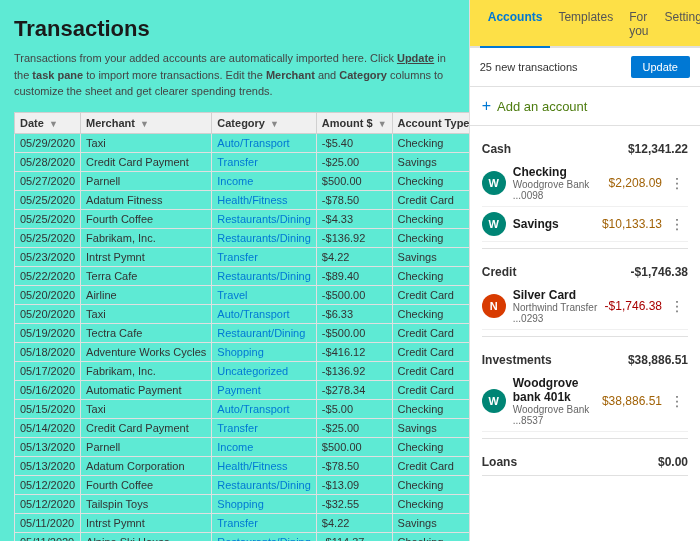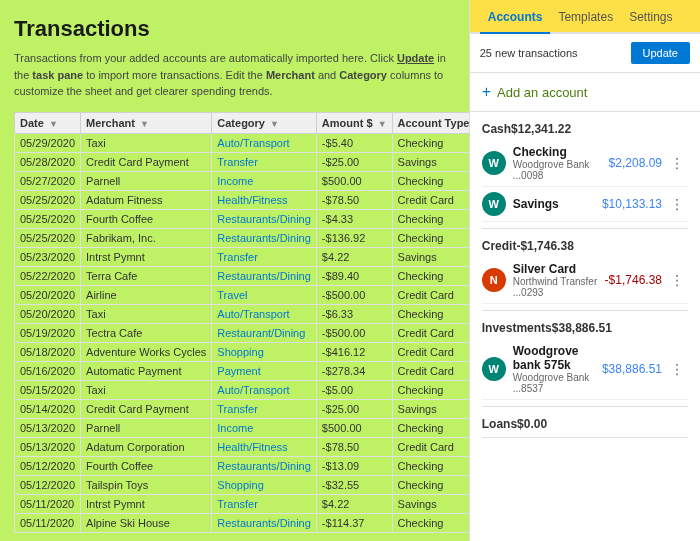--- a/index.html
+++ b/index.html
@@ -1,21 +1,21 @@
 <!DOCTYPE html>
 <html><head>
   <meta charset="utf-8">
   <style>
     * { box-sizing: border-box; margin: 0; padding: 0; }
     body { font-family: 'Segoe UI', Arial, sans-serif; font-size: 12px; background: #f3f3f3; display: flex; height: 541px; overflow: hidden; }
 
     
     .left-panel {
       width: 498px;
-      background: #bef264;
+      background: #5eead4;
       padding: 16px 14px;
       overflow-y: auto;
       border-right: 1px solid #ddd;
     }
     .page-title {
       font-size: 22px;
       font-weight: 600;
       color: #1a1a1a;
       margin-bottom: 8px;
     }
@@ -135,23 +135,24 @@
 
     
     .accounts-content {
       padding: 0 12px;
       flex: 1;
     }
     .account-section-title {
       font-size: 12px;
       font-weight: 700;
       color: #333;
-      margin-top: 10px;
+      margin-top: 16px;
       margin-bottom: 4px;
       display: flex;
+      justify-content: space-between;
     }
     .account-section-total {
       font-size: 12px;
       font-weight: 700;
       color: #333;
     }
     .account-item {
       display: flex;
       align-items: center;
       padding: 5px 0;
@@ -181,21 +182,21 @@
       font-weight: 600;
       color: #1a1a1a;
     }
     .account-sub {
       font-size: 10px;
       color: #666;
     }
     .account-amount {
       font-size: 12px;
       font-weight: 500;
-      color: #3b82f6;
+      color: #a16207;
       margin-right: 4px;
     }
     .account-amount.negative { color: #A80000; }
     .more-icon {
       color: #666;
       font-size: 14px;
       cursor: pointer;
       padding: 2px 4px;
     }
 
@@ -299,20 +300,27 @@
     <td>Credit Card</td>
   </tr>
         <tr>
     <td>05/18/2020</td>
     <td>Adventure Works Cycles</td>
     <td><a class="category-link" href="#">Shopping</a></td>
     <td class="amount-negative">-$416.12</td>
     <td>Credit Card</td>
   </tr>
         <tr>
+    <td>05/17/2020</td>
+    <td>Fabrikam, Inc.</td>
+    <td><a class="category-link" href="#">Uncategorized</a></td>
+    <td class="amount-negative">-$136.92</td>
+    <td>Credit Card</td>
+  </tr>
+        <tr>
     <td>05/16/2020</td>
     <td>Automatic Payment</td>
     <td><a class="category-link" href="#">Payment</a></td>
     <td class="amount-negative">-$278.34</td>
     <td>Credit Card</td>
   </tr>
         <tr>
     <td>05/15/2020</td>
     <td>Taxi</td>
     <td><a class="category-link" href="#">Auto/Transport</a></td>
@@ -370,20 +378,21 @@
   </tr>
       </tbody>
   </table>
 </div>
 
 <div class="right-panel">
 
   <div class="tabs">
     <div class="tab active">Accounts</div>
     <div class="tab">Templates</div>
+    <div class="tab">For you</div>
     <div class="tab">Settings</div>
   </div>
 
   <div class="notification-bar">
     <span class="notification-text">25 new transactions</span>
     <button class="update-btn">Update</button>
   </div>
 
   <div class="add-account-row">
     <span class="add-icon">+</span>
@@ -432,21 +441,21 @@
         <hr class="divider">
       </div>
       <div>
         <div class="account-section-title">
           <span>Investments</span>
           <span class="account-section-total">$38,886.51</span>
         </div>
         <div class="account-item">
       <div class="account-icon teal">W</div>
       <div class="account-info">
-        <div class="account-name">Woodgrove bank 575k</div>
+        <div class="account-name">Woodgrove bank 401k</div>
         <div class="account-sub">Woodgrove Bank ...8537</div>
       </div>
       <span class="account-amount">$38,886.51</span>
       <span class="more-icon">⋮</span>
     </div>
         <hr class="divider">
       </div>
       <div>
         <div class="account-section-title">
           <span>Loans</span>

